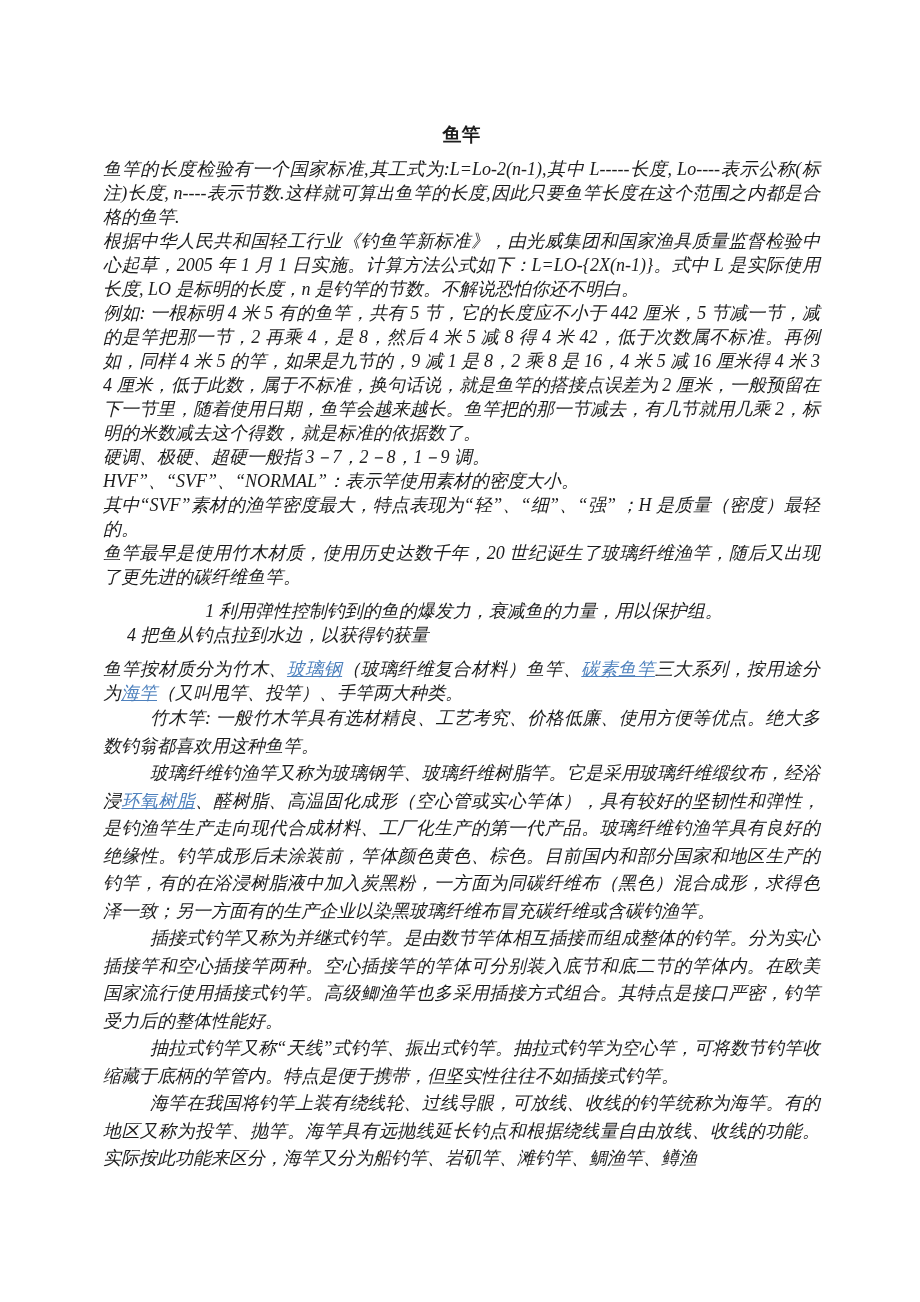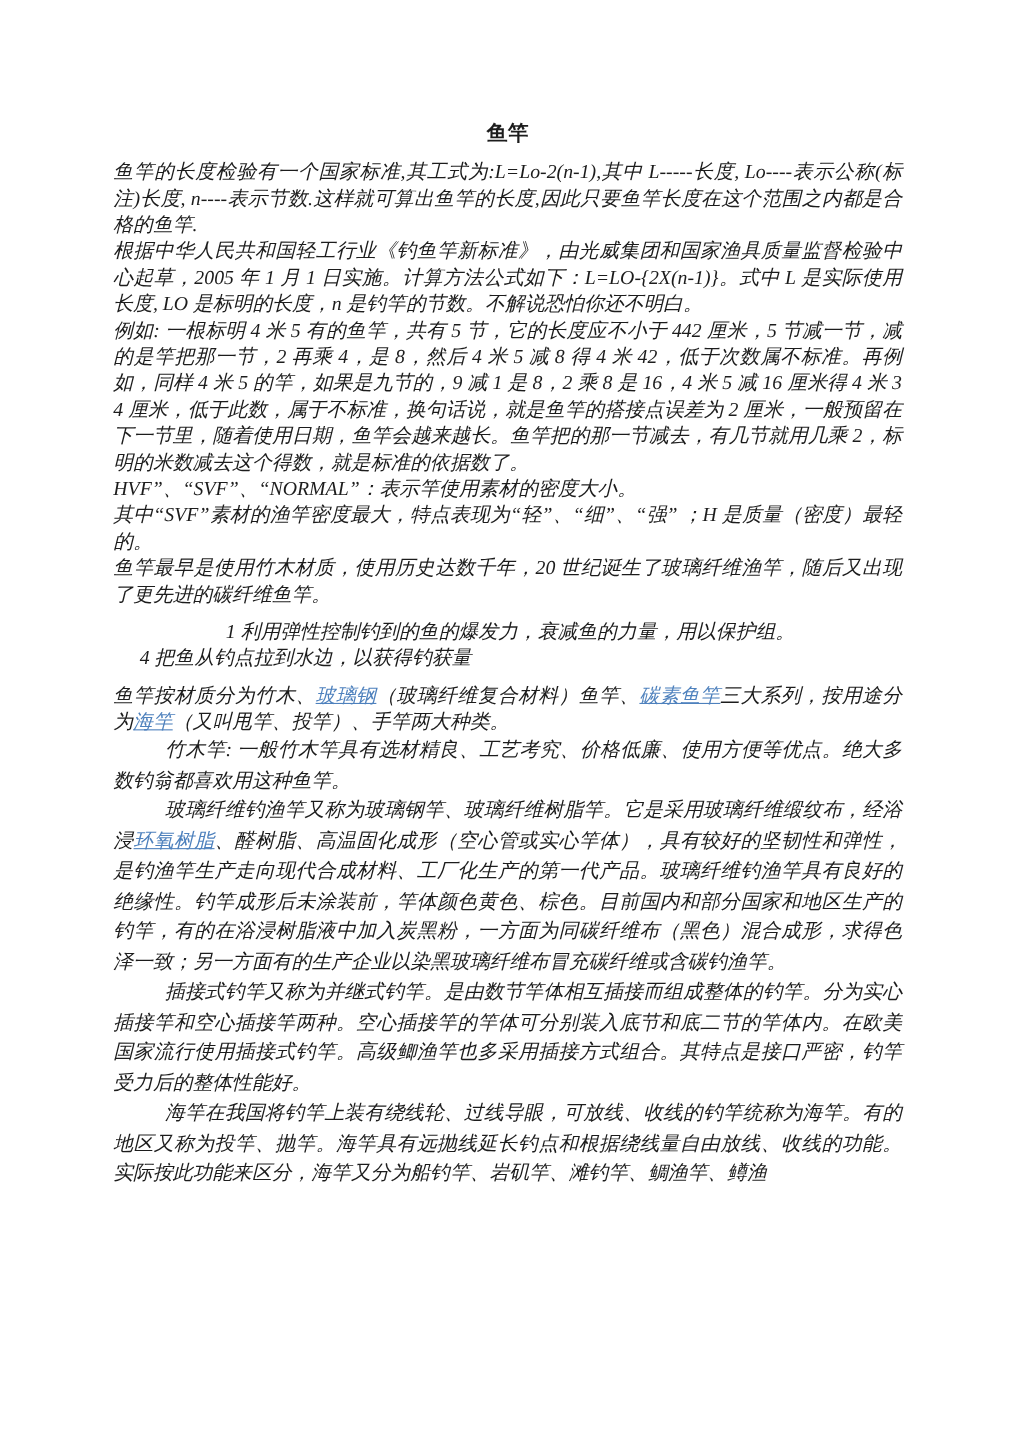--- a/index.html
+++ b/index.html
@@ -19,21 +19,21 @@
     width: 920px;
     height: 1302px;
     padding: 110px 100px 0 103px;
     background: #ffffff;
   }
   .doc-title {
     text-align: center;
     font-weight: bold;
     font-size: 19px;
     line-height: 24px;
-    margin: 0 0 10px 0;
+    margin: 13px 0 10px 0;
   }
   .para {
     margin: 0;
     font-size: 18px;
     line-height: 24px;
     text-align: justify;
     word-break: break-all;
     font-style: italic;
   }
   .para.plain { text-indent: 0; }
@@ -52,24 +52,26 @@
 </style>
 </head>
 <body>
 
 <div class="page">
   <h1 class="doc-title">鱼竿</h1>
   <div>
       <p class="para plain"><span>鱼竿的长度检验有一个国家标准,其工式为:L=Lo-2(n-1),其中 L-----长度, Lo----表示公称(标注)长度, n----表示节数.这样就可算出鱼竿的长度,因此只要鱼竿长度在这个范围之内都是合格的鱼竿.</span></p>
       <p class="para plain"><span>根据中华人民共和国轻工行业《钓鱼竿新标准》，由光威集团和国家渔具质量监督检验中心起草，2005 年 1 月 1 日实施。计算方法公式如下：L=LO-{2X(n-1)}。式中 L 是实际使用长度, LO 是标明的长度，n 是钓竿的节数。不解说恐怕你还不明白。</span></p>
       <p class="para plain"><span>例如: 一根标明 4 米 5 有的鱼竿，共有 5 节，它的长度应不小于 442 厘米，5 节减一节，减的是竿把那一节，2 再乘 4，是 8，然后 4 米 5 减 8 得 4 米 42，低于次数属不标准。再例如，同样 4 米 5 的竿，如果是九节的，9 减 1 是 8，2 乘 8 是 16，4 米 5 减 16 厘米得 4 米 34 厘米，低于此数，属于不标准，换句话说，就是鱼竿的搭接点误差为 2 厘米，一般预留在下一节里，随着使用日期，鱼竿会越来越长。鱼竿把的那一节减去，有几节就用几乘 2，标明的米数减去这个得数，就是标准的依据数了。</span></p>
+      <p class="para plain"><span>硬调、极硬、超硬一般指 3－7，2－8，1－9 调。</span></p>
       <p class="para plain"><span>HVF”、“SVF”、“NORMAL”：表示竿使用素材的密度大小。</span></p>
       <p class="para plain"><span>其中“SVF”素材的渔竿密度最大，特点表现为“轻”、“细”、“强” ；H 是质量（密度）最轻的。</span></p>
       <p class="para plain"><span>鱼竿最早是使用竹木材质，使用历史达数千年，20 世纪诞生了玻璃纤维渔竿，随后又出现了更先进的碳纤维鱼竿。</span></p>
       <p class="para list1 gap"><span>1  利用弹性控制钓到的鱼的爆发力，衰减鱼的力量，用以保护组。</span></p>
       <p class="para list2"><span>4  把鱼从钓点拉到水边，以获得钓获量</span></p>
       <p class="para plain gap"><span>鱼竿按材质分为竹木、</span><a class="doclink">玻璃钢</a><span>（玻璃纤维复合材料）鱼竿、</span><a class="doclink">碳素鱼竿</a><span>三大系列，按用途分为</span><a class="doclink">海竿</a><span>（又叫甩竿、投竿）、手竿两大种类。</span></p>
       <p class="para indent"><span>竹木竿: 一般竹木竿具有选材精良、工艺考究、价格低廉、使用方便等优点。绝大多数钓翁都喜欢用这种鱼竿。</span></p>
       <p class="para indent"><span>玻璃纤维钓渔竿又称为玻璃钢竿、玻璃纤维树脂竿。它是采用玻璃纤维缎纹布，经浴浸</span><a class="doclink">环氧树脂</a><span>、醛树脂、高温固化成形（空心管或实心竿体），具有较好的坚韧性和弹性，是钓渔竿生产走向现代合成材料、工厂化生产的第一代产品。玻璃纤维钓渔竿具有良好的绝缘性。钓竿成形后未涂装前，竿体颜色黄色、棕色。目前国内和部分国家和地区生产的钓竿，有的在浴浸树脂液中加入炭黑粉，一方面为同碳纤维布（黑色）混合成形，求得色泽一致；另一方面有的生产企业以染黑玻璃纤维布冒充碳纤维或含碳钓渔竿。</span></p>
       <p class="para indent"><span>插接式钓竿又称为并继式钓竿。是由数节竿体相互插接而组成整体的钓竿。分为实心插接竿和空心插接竿两种。空心插接竿的竿体可分别装入底节和底二节的竿体内。在欧美国家流行使用插接式钓竿。高级鲫渔竿也多采用插接方式组合。其特点是接口严密，钓竿受力后的整体性能好。</span></p>
+      <p class="para indent"><span>抽拉式钓竿又称“天线”式钓竿、振出式钓竿。抽拉式钓竿为空心竿，可将数节钓竿收缩藏于底柄的竿管内。特点是便于携带，但坚实性往往不如插接式钓竿。</span></p>
       <p class="para indent"><span>海竿在我国将钓竿上装有绕线轮、过线导眼，可放线、收线的钓竿统称为海竿。有的地区又称为投竿、抛竿。海竿具有远抛线延长钓点和根据绕线量自由放线、收线的功能。实际按此功能来区分，海竿又分为船钓竿、岩矶竿、滩钓竿、鲷渔竿、鳟渔</span></p>
     </div>
 </div>
 
 </body></html>

